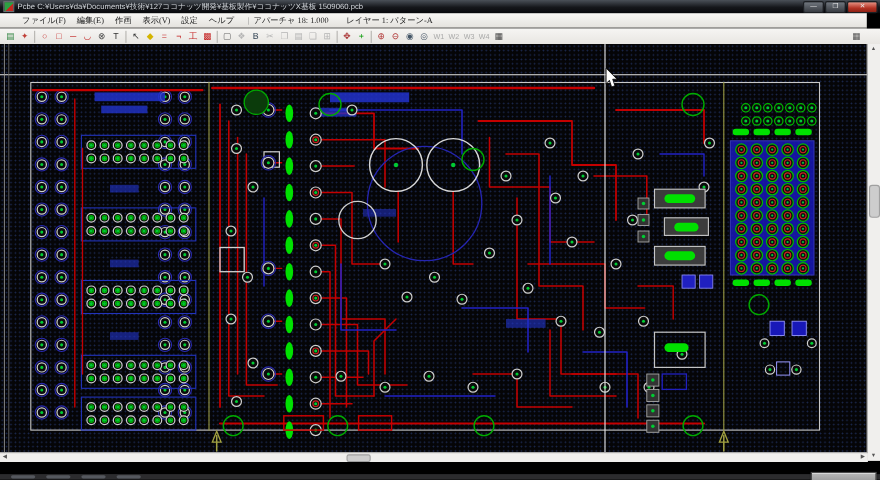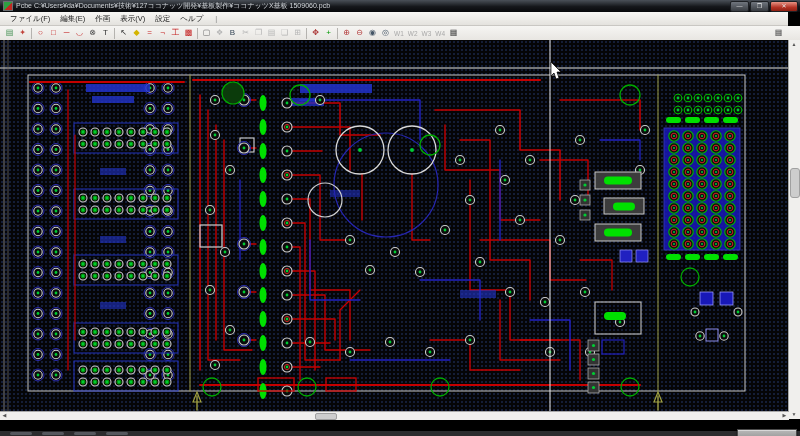--- a/index.html
+++ b/index.html
@@ -11,21 +11,21 @@
     display:flex;align-items:center;padding:0 2px;color:#d2d6db;font-size:7px;white-space:nowrap;}
   .app-icon{width:8px;height:8px;margin:0 3px 0 1px;flex:none;
     background:linear-gradient(135deg,#2fa043 55%,#c22a22 55%);border:1px solid #6c6f73;}
   .win-controls{margin-left:auto;display:flex;gap:1px;}
   .win-btn{width:17px;height:9px;font-size:6px;line-height:8px;text-align:center;color:#e8e8e8;
     background:linear-gradient(#70767e,#383c42);border:1px solid #1d2024;border-radius:2px;}
   .win-btn.close{width:26px;background:linear-gradient(#e89384,#b33224 60%,#8d2013);}
   
   .menubar{position:absolute;top:12px;left:0;right:12px;height:13px;
     background:linear-gradient(#f8f7f5,#e4e2de);border-bottom:1px solid #c9c7c3;
-    display:flex;align-items:center;font-size:7.5px;color:#1b1b1b;padding-left:10px;}
+    display:flex;align-items:center;font-size:7.5px;color:#1b1b1b;padding-left:20px;font-family:Liberation Serif, serif;}
   .menu-item{margin-right:10px;}
   .menu-pipe{color:#888;margin:0 4px 0 2px;}
   .menu-status span{margin-right:14px;color:#222;}
   
   .toolbar{position:absolute;top:26px;left:0;right:0;height:14px;
     background:linear-gradient(#f6f5f3,#e8e6e2);border-bottom:1px solid #9a9a98;
     display:flex;align-items:center;padding:0 3px;}
   .tbtn{width:13px;height:12px;flex:none;display:flex;align-items:center;justify-content:center;
     font-size:8px;line-height:1;}
   .tsep{width:1px;height:11px;background:#b5b3af;margin:0 2px;flex:none;}
@@ -74,20 +74,24 @@
     <span class="win-controls">
       <span class="win-btn">—</span>
       <span class="win-btn">❐</span>
       <span class="win-btn close">✕</span>
     </span>
   </div>
 
   <div class="menubar">
     <span id="menu-items"><span class="menu-item">ファイル(F)</span><span class="menu-item">編集(E)</span><span class="menu-item">作画</span><span class="menu-item">表示(V)</span><span class="menu-item">設定</span><span class="menu-item">ヘルプ</span></span>
     <span class="menu-pipe">|</span>
+    <span class="menu-status">
+      <span>アパーチャ 18: 1.000</span>
+      <span>レイヤー 1: パターン-A</span>
+    </span>
   </div>
 
   <div class="toolbar" id="toolbar">
       <span class="tbtn" style="color: rgb(58, 138, 74);">▤</span>
       <span class="tbtn" style="color: rgb(192, 64, 56);">✦</span>
       <span class="tsep"></span>
       <span class="tbtn" style="color: rgb(196, 34, 34);">○</span>
       <span class="tbtn" style="color: rgb(196, 34, 34);">□</span>
       <span class="tbtn" style="color: rgb(196, 34, 34);">─</span>
       <span class="tbtn" style="color: rgb(196, 34, 34);">◡</span>

